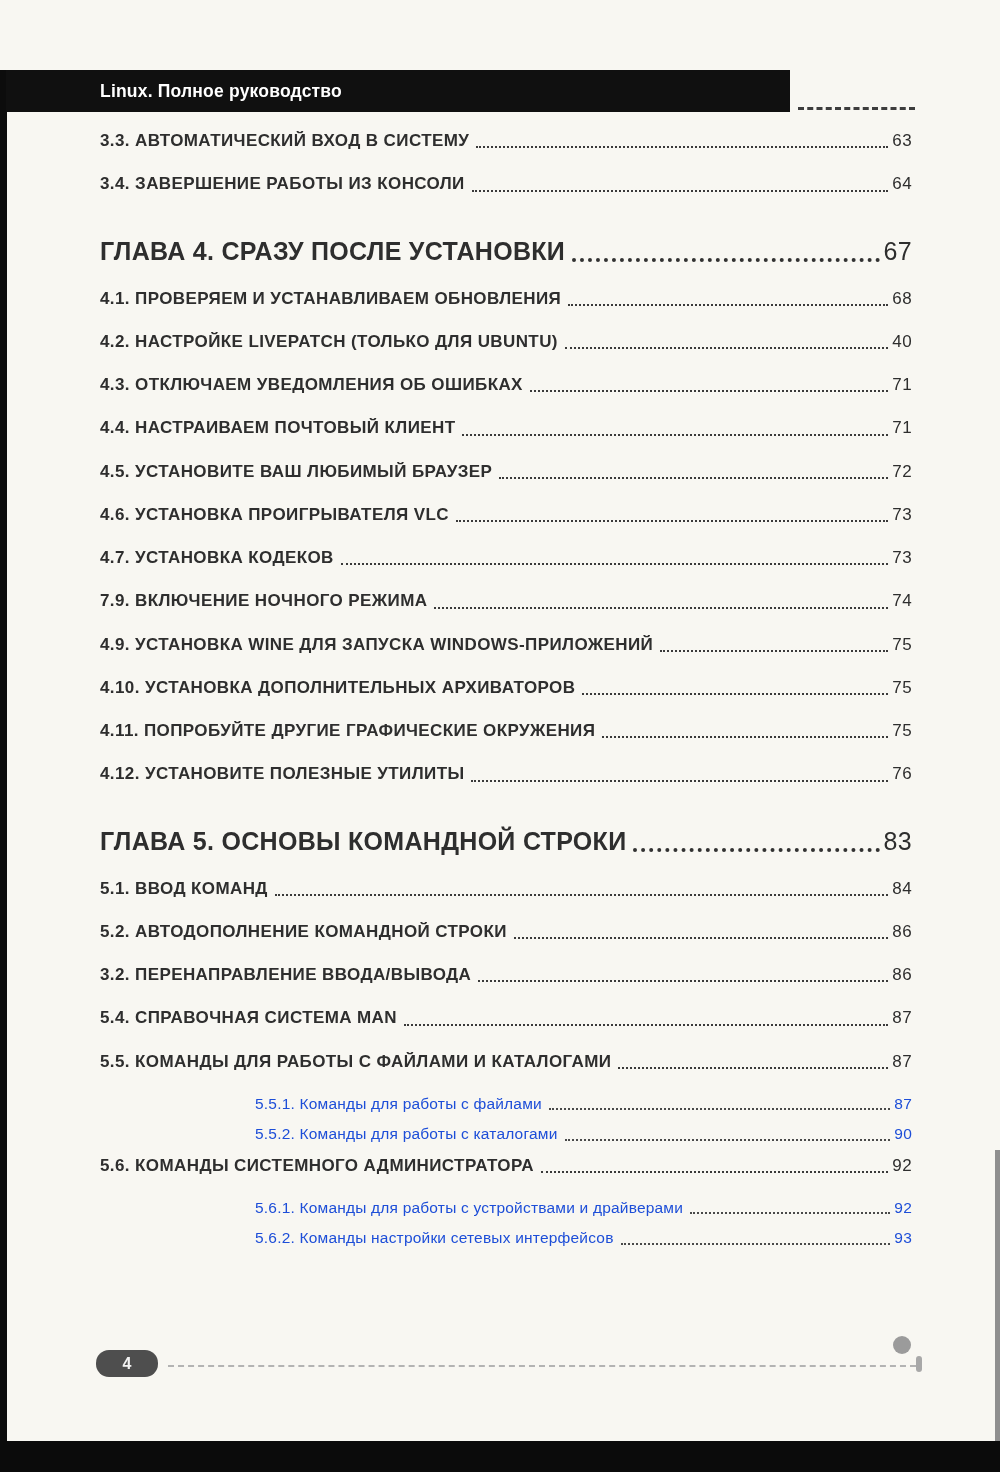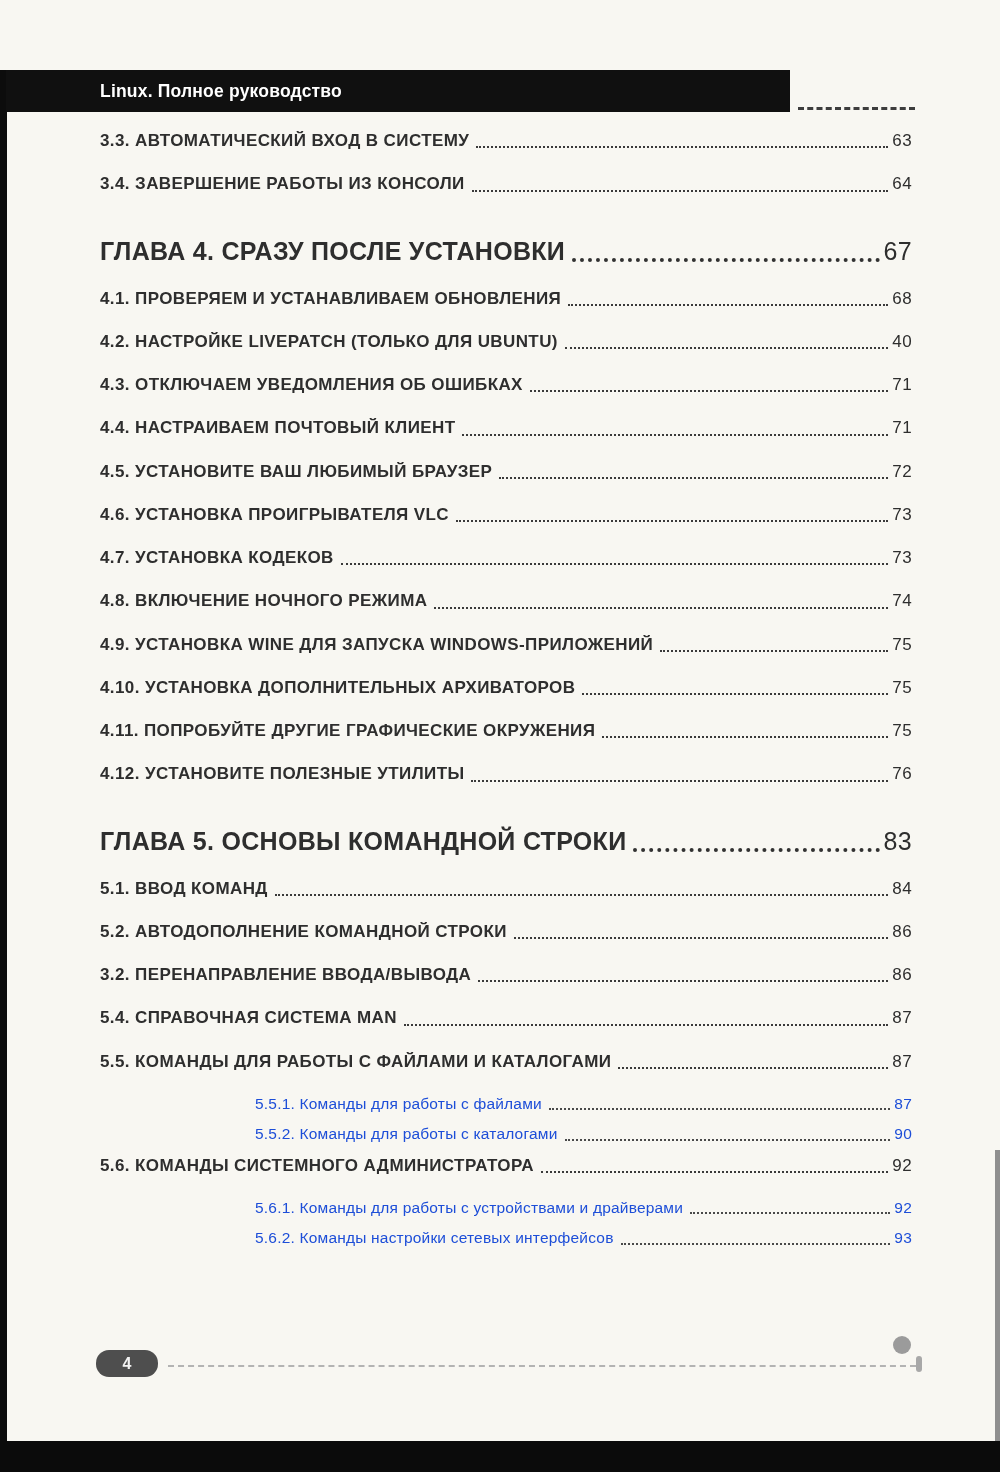--- a/index.html
+++ b/index.html
@@ -143,21 +143,21 @@
     </div>
     <div class="toc-item entry">
       <div class="toc-flex">
         <span class="toc-label">4.7. УСТАНОВКА КОДЕКОВ</span>
         <span class="toc-dots"></span>
         <span class="toc-page">73</span>
       </div>
     </div>
     <div class="toc-item entry">
       <div class="toc-flex">
-        <span class="toc-label">4.8. ВКЛЮЧЕНИЕ НОЧНОГО РЕЖИМА</span>
+        <span class="toc-label">7.9. ВКЛЮЧЕНИЕ НОЧНОГО РЕЖИМА</span>
         <span class="toc-dots"></span>
         <span class="toc-page">74</span>
       </div>
     </div>
     <div class="toc-item entry">
       <div class="toc-flex">
         <span class="toc-label">4.9. УСТАНОВКА WINE ДЛЯ ЗАПУСКА WINDOWS-ПРИЛОЖЕНИЙ</span>
         <span class="toc-dots"></span>
         <span class="toc-page">75</span>
       </div>

